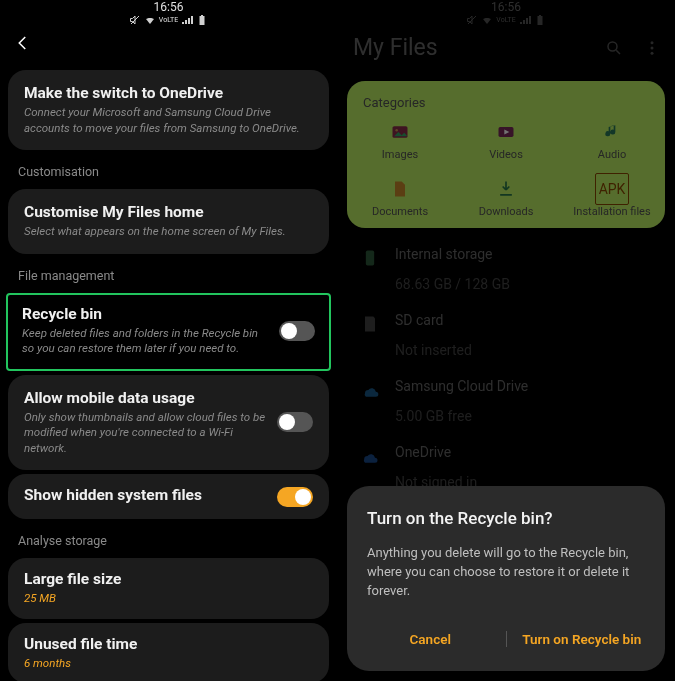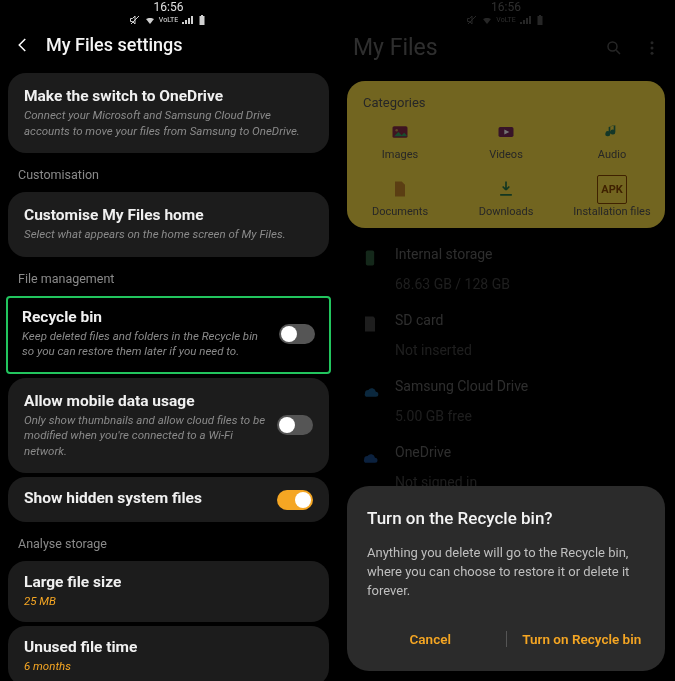--- a/index.html
+++ b/index.html
@@ -80,21 +80,21 @@
   }
   .header-r {
     display:flex; align-items:center; justify-content:space-between;
     padding: 10px 14px 14px 16px;
   }
   .header-r .title { font-size:23px; color:#666; }
   .header-r .ricons { display:flex; gap:20px; }
   .header-r svg { width:18px; height:18px; fill:#555; }
 
   .catbox {
-    background:#fde047;
+    background:#bef264;
     border-radius:18px;
     margin:6px 10px;
     padding:14px 0 10px 0;
   }
   .catbox .lbl { font-size:13px; color:#555; padding:0 16px 10px 16px; }
   .catgrid {
     display:grid; grid-template-columns:repeat(3,1fr);
     row-gap:16px;
   }
   .catitem { text-align:center; font-size:11px; color:#555; }
@@ -114,21 +114,21 @@
     background:#2b2b2b; border-radius:22px;
     padding:22px 20px 14px 20px;
     z-index:10;
   }
   .dialog .dt { font-size:17px; color:#f3f3f3; margin-bottom:16px; font-weight:500;}
   .dialog .db { font-size:13px; color:#bfbfbf; line-height:1.45; margin-bottom:20px;}
   .dbtns { display:flex; align-items:center; justify-content:center; gap:12px; }
   .dbtn { flex:1; text-align:center; font-size:13.5px; font-weight:600; color:#f5a623; padding:10px 0;}
   .dsep { width:1px; height:16px; background:#555;}
 
-  .apk { font-size:11px; font-weight:700; color:#8c4a00; border:1px solid #8c4a00; padding:7px 3px; border-radius:2px;}
+  .apk { font-size:14px; font-weight:400; color:#8c4a00; border:1px solid #8c4a00; padding:7px 3px; border-radius:2px;}
 </style>
 </head>
 <body>
 
 <div class="pane left">
   <div class="status">
     <span>16:56</span>
     <span class="icons">
       <svg viewBox="0 0 24 24">
           <path d="M3 9v6h4l5 5V4L7 9H3z M20 4 4 20" stroke="#d0d0d0" stroke-width="2" fill="none"></path>
@@ -143,21 +143,20 @@
       <svg viewBox="0 0 24 24">
           <path d="M7 4h10v18H7z M10 2h4v2h-4z"></path>
         </svg>
     </span>
   </div>
 
   <div class="header-l">
     <svg viewBox="0 0 24 24">
         <path d="M15 4l-8 8 8 8" stroke="#fff" stroke-width="2" fill="none"></path>
       </svg>
-    <span class="title">My Files settings</span>
   </div>
 
   <div class="card">
     <div class="row-title">Make the switch to OneDrive</div>
     <div class="row-sub">Connect your Microsoft and Samsung Cloud Drive accounts to move your files from Samsung to OneDrive.</div>
   </div>
 
   <div class="section-label">Customisation</div>
 
   <div class="card">

